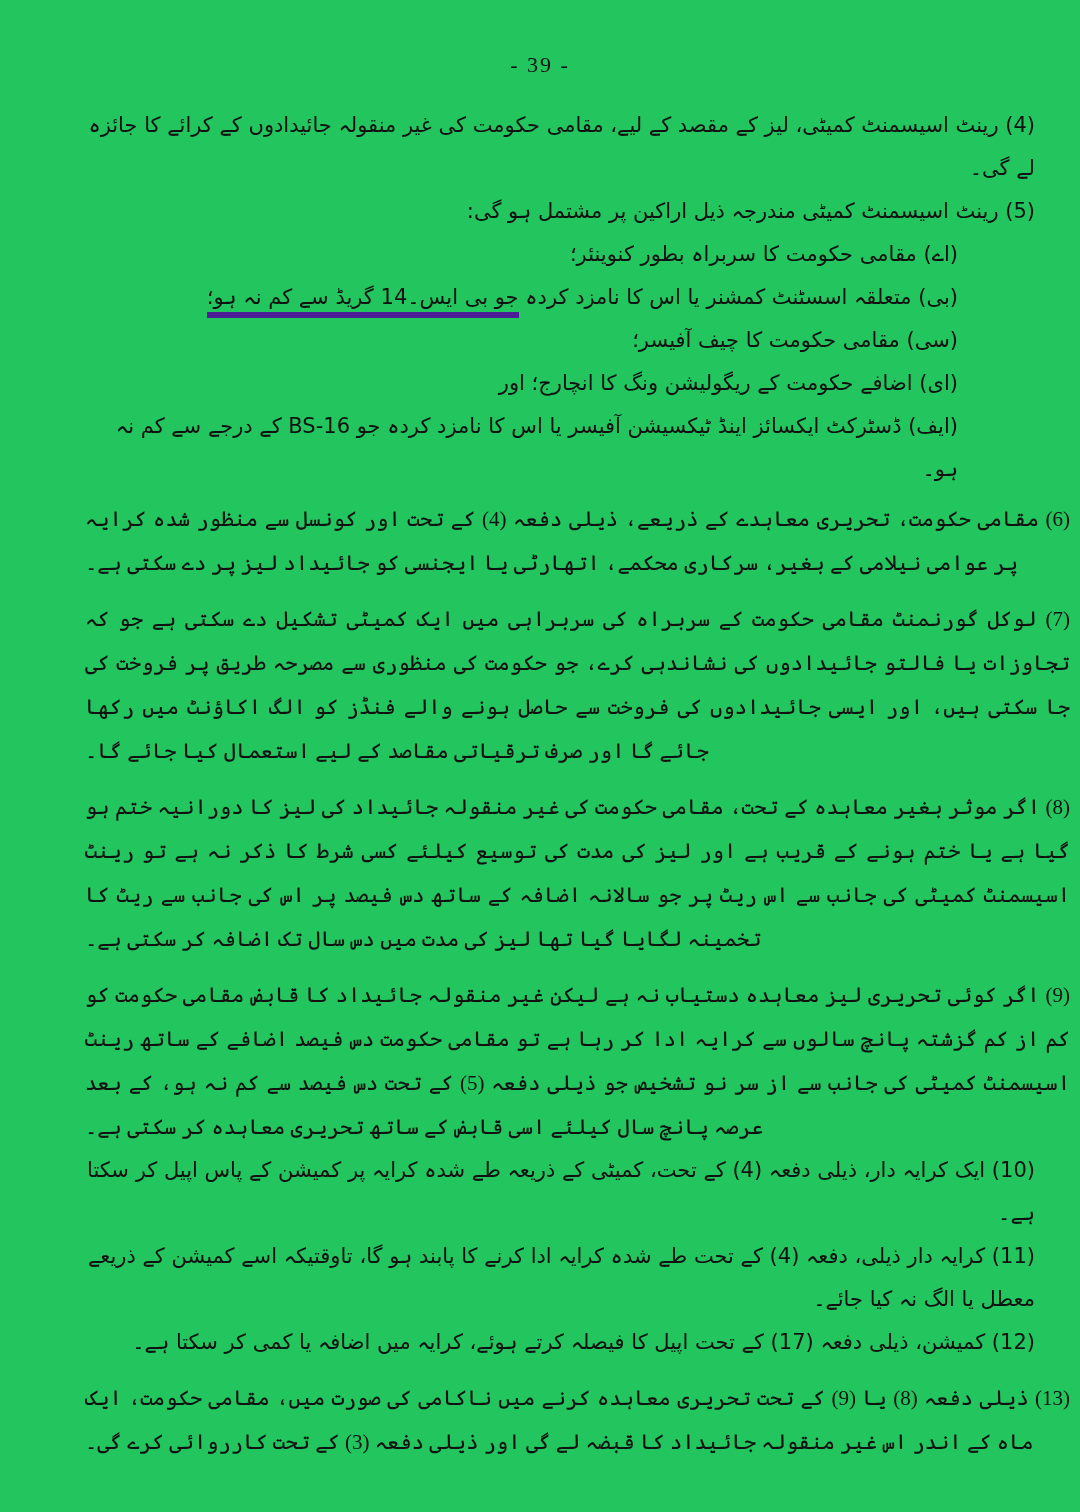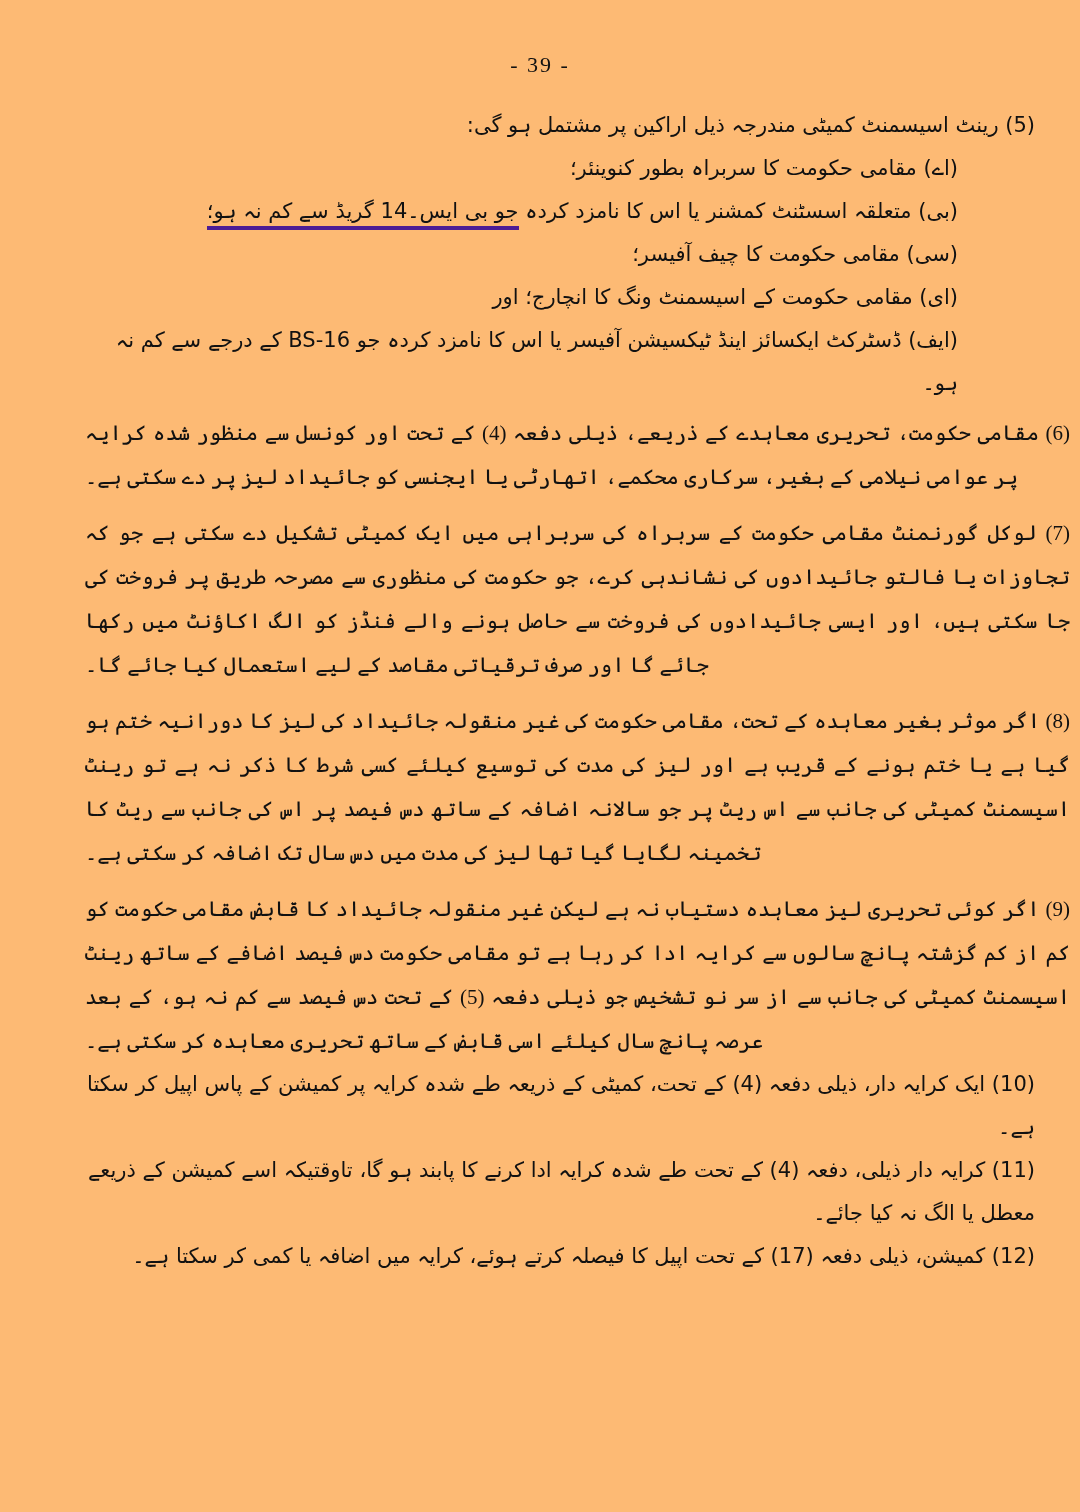--- a/index.html
+++ b/index.html
@@ -1,21 +1,21 @@
 <!DOCTYPE html>
 <html lang="ur"><head>
 <meta charset="utf-8">
 <style>
   html, body { margin: 0; padding: 0; background: #e8e8e8; }
   .page {
     position: relative;
     width: 1080px;
     height: 1512px;
     margin: 0 auto;
-    background: #fdba74;
+    background: #22c55e;
     color: #111111;
     font-family: "DejaVu Sans", sans-serif;
     overflow: hidden;
   }
   .page-number {
     padding-top: 52px;
     text-align: center;
     font-family: "Liberation Serif", serif;
     font-size: 22px;
     letter-spacing: 2px;
@@ -44,45 +44,47 @@
     padding-right: 35px;
     line-height: 43px;
   }
   
   .sub {
     text-align: right;
     padding-right: 112px;
     line-height: 43px;
   }
   .u {
-    border-bottom: 4px solid #4c1d95;
+    border-bottom: 6px solid #4c1d95;
     padding-bottom: 3px;
   }
 </style>
 </head>
 <body>
 
 <div class="page">
 
   <div class="page-number">- 39 -</div>
 
   <div class="doc">
 
+    <p class="item">(4) رینٹ اسیسمنٹ کمیٹی، لیز کے مقصد کے لیے، مقامی حکومت کی غیر منقولہ جائیدادوں کے کرائے کا جائزہ لے گی۔</p>
     <p class="item">(5) رینٹ اسیسمنٹ کمیٹی مندرجہ ذیل اراکین پر مشتمل ہو گی:</p>
 
     <p class="sub">(اے) مقامی حکومت کا سربراہ بطور کنوینئر؛</p>
     <p class="sub"><span>(بی) متعلقہ اسسٹنٹ کمشنر یا اس کا نامزد کردہ </span><span class="u">جو بی ایس۔14 گریڈ سے کم نہ ہو؛</span></p>
     <p class="sub">(سی) مقامی حکومت کا چیف آفیسر؛</p>
-    <p class="sub">(ای) مقامی حکومت کے اسیسمنٹ ونگ کا انچارج؛ اور</p>
+    <p class="sub">(ای) اضافے حکومت کے ریگولیشن ونگ کا انچارج؛ اور</p>
     <p class="sub">(ایف) ڈسٹرکٹ ایکسائز اینڈ ٹیکسیشن آفیسر یا اس کا نامزد کردہ جو BS-16 کے درجے سے کم نہ ہو۔</p>
 
     <p class="para">(6) مقامی حکومت، تحریری معاہدے کے ذریعے، ذیلی دفعہ (4) کے تحت اور کونسل سے منظور شدہ کرایہ پر عوامی نیلامی کے بغیر، سرکاری محکمے، اتھارٹی یا ایجنسی کو جائیداد لیز پر دے سکتی ہے۔</p>
     <p class="para gap">(7) لوکل گورنمنٹ مقامی حکومت کے سربراہ کی سربراہی میں ایک کمیٹی تشکیل دے سکتی ہے جو کہ تجاوزات یا فالتو جائیدادوں کی نشاندہی کرے، جو حکومت کی منظوری سے مصرحہ طریق پر فروخت کی جا سکتی ہیں، اور ایسی جائیدادوں کی فروخت سے حاصل ہونے والے فنڈز کو الگ اکاؤنٹ میں رکھا جائے گا اور صرف ترقیاتی مقاصد کے لیے استعمال کیا جائے گا۔</p>
     <p class="para gap">(8) اگر موثر بغیر معاہدہ کے تحت، مقامی حکومت کی غیر منقولہ جائیداد کی لیز کا دورانیہ ختم ہو گیا ہے یا ختم ہونے کے قریب ہے اور لیز کی مدت کی توسیع کیلئے کسی شرط کا ذکر نہ ہے تو رینٹ اسیسمنٹ کمیٹی کی جانب سے اس ریٹ پر جو سالانہ اضافہ کے ساتھ دس فیصد پر اس کی جانب سے ریٹ کا تخمینہ لگایا گیا تھا لیز کی مدت میں دس سال تک اضافہ کر سکتی ہے۔</p>
     <p class="para gap">(9) اگر کوئی تحریری لیز معاہدہ دستیاب نہ ہے لیکن غیر منقولہ جائیداد کا قابض مقامی حکومت کو کم از کم گزشتہ پانچ سالوں سے کرایہ ادا کر رہا ہے تو مقامی حکومت دس فیصد اضافے کے ساتھ رینٹ اسیسمنٹ کمیٹی کی جانب سے از سر نو تشخیص جو ذیلی دفعہ (5) کے تحت دس فیصد سے کم نہ ہو، کے بعد عرصہ پانچ سال کیلئے اسی قابض کے ساتھ تحریری معاہدہ کر سکتی ہے۔</p>
 
     <p class="item">(10) ایک کرایہ دار، ذیلی دفعہ (4) کے تحت، کمیٹی کے ذریعہ طے شدہ کرایہ پر کمیشن کے پاس اپیل کر سکتا ہے۔</p>
     <p class="item">(11) کرایہ دار ذیلی، دفعہ (4) کے تحت طے شدہ کرایہ ادا کرنے کا پابند ہو گا، تاوقتیکہ اسے کمیشن کے ذریعے معطل یا الگ نہ کیا جائے۔</p>
     <p class="item">(12) کمیشن، ذیلی دفعہ (17) کے تحت اپیل کا فیصلہ کرتے ہوئے، کرایہ میں اضافہ یا کمی کر سکتا ہے۔</p>
 
+    <p class="para gap">(13) ذیلی دفعہ (8) یا (9) کے تحت تحریری معاہدہ کرنے میں ناکامی کی صورت میں، مقامی حکومت، ایک ماہ کے اندر اس غیر منقولہ جائیداد کا قبضہ لے گی اور ذیلی دفعہ (3) کے تحت کارروائی کرے گی۔</p>
 
   </div>
 </div>
 
 </body></html>

